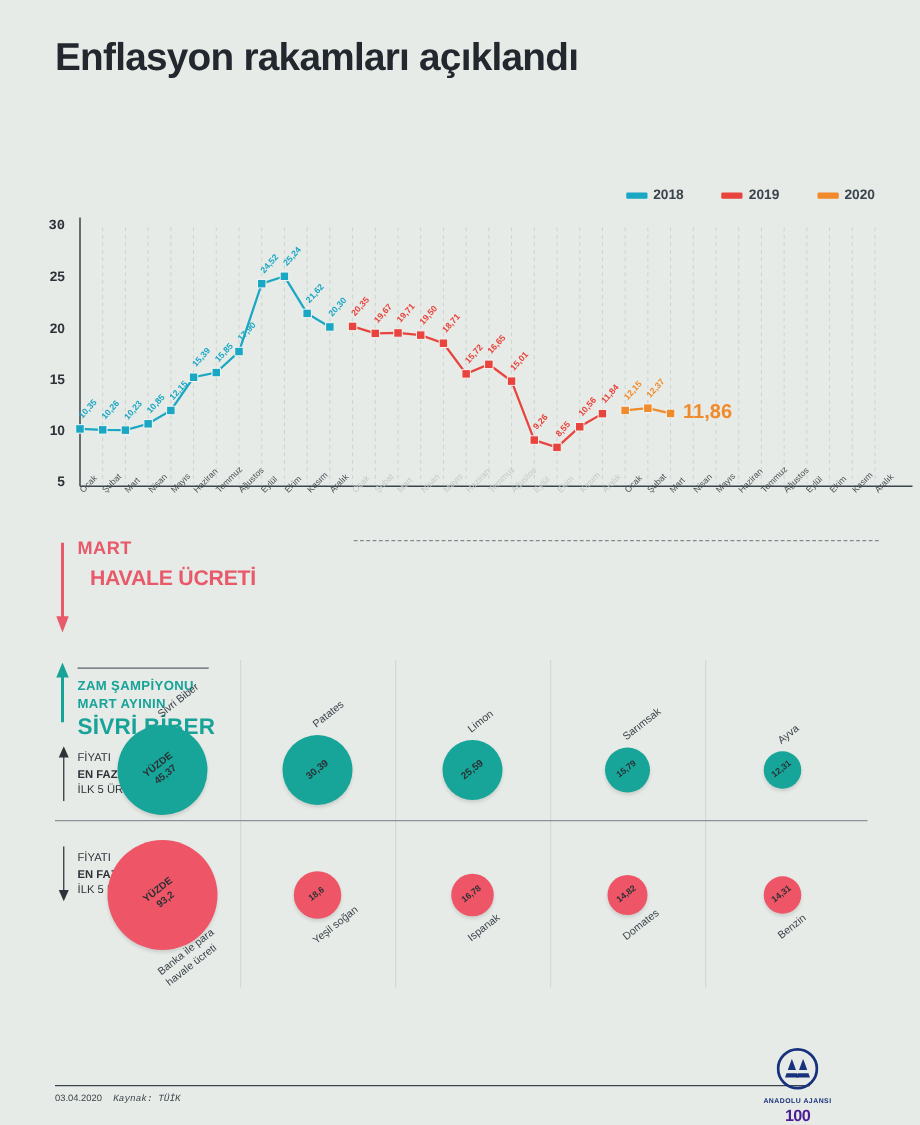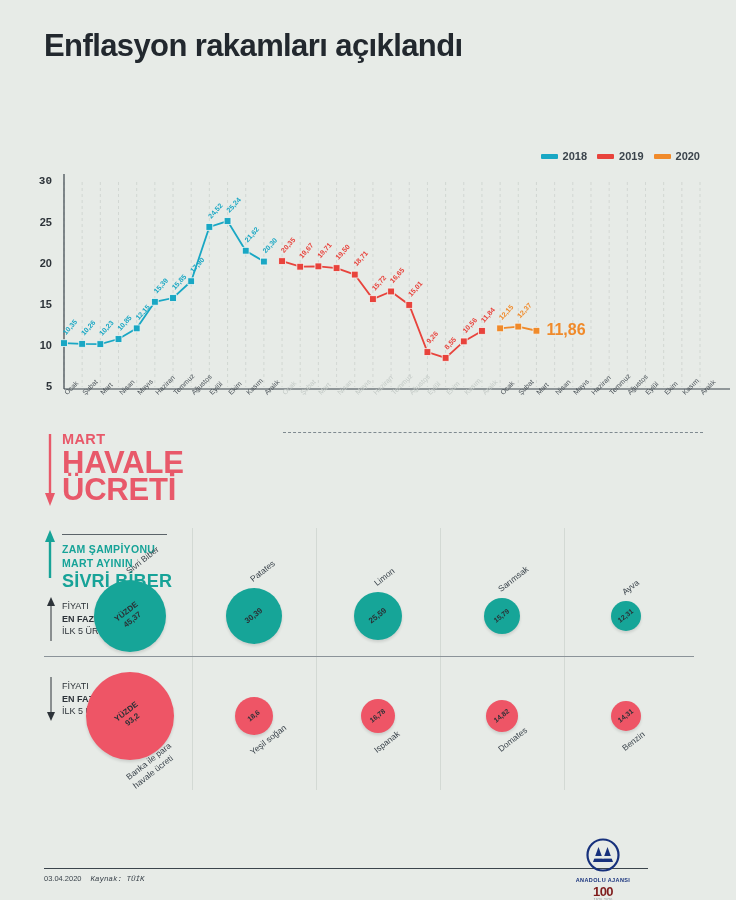--- a/index.html
+++ b/index.html
@@ -4,40 +4,40 @@
 <style>
   html,body{margin:0;padding:0;}
   body{
     width:736px;height:900px;
     background:#e7ebe7;
     font-family:"Liberation Sans", sans-serif;
     color:#2d3339;
     overflow:hidden;
     position:relative;
   }
-  .page{position:relative;width:668px;height:900px;}
+  .page{position:relative;width:668px;height:900px;padding-left:35px;}
 
   
   .title{
     position:absolute;left:44px;top:28px;
     font-size:31px;font-weight:bold;letter-spacing:-0.6px;
     color:#22282e;
   }
   .subtitle{
     position:absolute;left:44px;top:78px;width:560px;
     font-size:11.5px;line-height:17px;color:#384048;
   }
 
   
   .chart-wrap{position:absolute;left:0;top:148px;width:736px;height:275px;}
   .chart-title{
     position:absolute;left:44px;top:4px;
     font-size:9.5px;font-weight:bold;letter-spacing:0.35px;color:#3b444c;
   }
-  .legend{position:absolute;right:36px;top:2px;display:flex;gap:10px;align-items:center;}
+  .legend{position:absolute;right:36px;top:2px;display:flex;gap:30px;align-items:center;}
   .legend-item{display:flex;align-items:center;gap:5px;}
   .legend-swatch{width:17px;height:5px;border-radius:1px;display:block;}
   .legend-label{font-size:11px;font-weight:bold;color:#3b444c;}
 
   .plot{
     position:absolute;left:64px;top:34px;
     width:644px;height:205px;
   }
   .plot svg{display:block;}
 
@@ -62,21 +62,21 @@
     border-top:1px dashed #7f8a90;
   }
   .arrow-down{
     position:absolute;left:44px;top:16px;width:12px;height:72px;
   }
   .arrow-up{
     position:absolute;left:44px;top:112px;width:12px;height:48px;
   }
   .mart-block{position:absolute;left:62px;top:12px;width:230px;}
   .l-sm{font-size:14.5px;font-weight:bold;color:#e8596a;letter-spacing:0.4px;line-height:19px;}
-  .l-big{font-size:31px;font-weight:bold;color:#e8596a;letter-spacing:-0.2px;line-height:27px;}
+  .l-big{font-size:17px;font-weight:bold;color:#e8596a;letter-spacing:-0.2px;line-height:27px;margin-left:10px;}
   .l-sm2{font-size:14.5px;font-weight:bold;color:#e8596a;letter-spacing:0.4px;line-height:21px;}
 
   .hr-small{position:absolute;left:62px;top:116px;width:105px;border-top:1px solid #5b6369;}
 
   .zam-block{position:absolute;left:62px;top:124px;width:220px;}
   .t-sm{font-size:10.5px;font-weight:bold;color:#17a398;letter-spacing:0.3px;line-height:14px;}
   .t-big{font-size:18px;font-weight:bold;color:#17a398;letter-spacing:0.2px;line-height:22px;}
 
   .para{
     position:absolute;left:283px;top:28px;width:398px;
@@ -108,21 +108,21 @@
   }
 
   .arrow-mini{position:absolute;}
 
   
   .footer-line{position:absolute;left:44px;top:868px;width:604px;border-top:1px solid #3b444c;}
   .footer-txt{position:absolute;left:44px;top:874px;font-size:7.5px;color:#3b444c;}
   .footer-txt .src{margin-left:9px;font-style:italic;font-family:Liberation Mono, monospace;}
   .logo{position:absolute;right:32px;top:838px;width:66px;text-align:center;}
   .logo-name{font-size:5.5px;font-weight:bold;color:#17317c;letter-spacing:0.4px;margin-top:1px;}
-  .logo-100{font-size:13px;font-weight:bold;color:#7f1d1d;letter-spacing:-0.6px;line-height:13px;margin-top:2px;}
+  .logo-100{font-size:13px;font-weight:bold;color:#4c1d95;letter-spacing:-0.6px;line-height:13px;margin-top:2px;}
   .logo-sub{font-size:3.6px;color:#8a8f95;letter-spacing:0.2px;}
 </style>
 </head>
 <body>
 
 <div class="page">
 
   <div class="title">Enflasyon rakamları açıklandı</div>
 
   <div class="chart-wrap">

